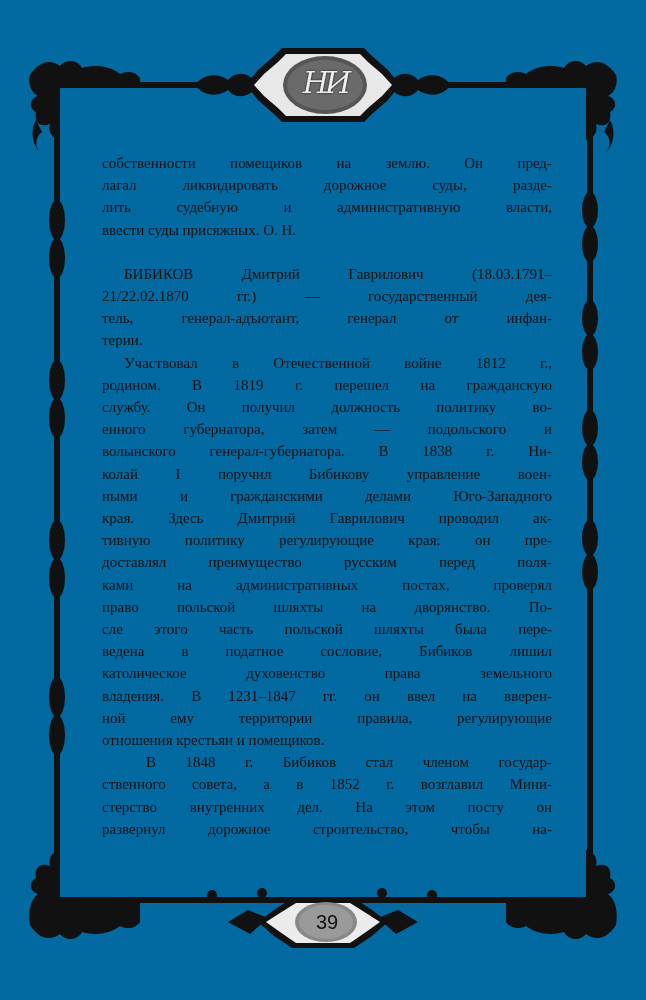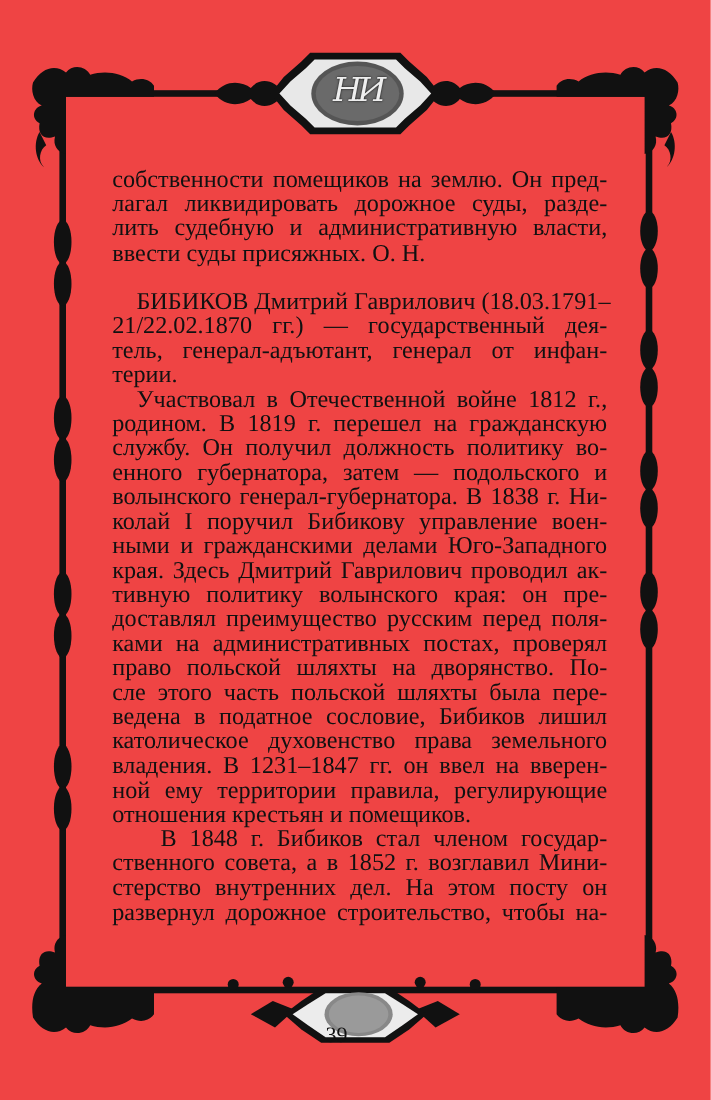--- a/index.html
+++ b/index.html
@@ -1,43 +1,43 @@
 <!DOCTYPE html>
 <html><head>
 <meta charset="utf-8">
 <style>
   html, body { margin: 0; padding: 0; background: #ffffff; }
   body { width: 646px; height: 1000px; position: relative; overflow: hidden; }
-  .page { position: absolute; left: 0; top: 0; width: 646px; height: 1000px; background: #ef4444; }
+  .page { position: absolute; left: 0; top: 0; width: 646px; height: 1000px; background: #0369a1; }
 
   
   .frame-line { position: absolute; background: #111; }
   .frame-top { left: 50px; top: 82px; width: 546px; height: 6px; }
   .frame-bottom { left: 50px; top: 897px; width: 546px; height: 6px; }
   .frame-left { left: 54px; top: 82px; width: 6px; height: 820px; }
   .frame-right { left: 587px; top: 82px; width: 6px; height: 820px; }
 
   .svg-layer { position: absolute; left: 0; top: 0; width: 646px; height: 1000px; pointer-events: none; }
 
   .monogram-text {
     position: absolute; left: 290px; top: 58px; width: 70px; height: 50px;
     text-align: center; font-family: "DejaVu Serif", serif; font-style: italic;
     font-size: 30px; color: #eee; line-height: 50px; letter-spacing: -4px;
     text-shadow: 0 0 2px #000;
   }
   .page-number {
-    position: absolute; left: 296px; top: 924px; width: 62px; height: 34px;
-    text-align: left; font-family: Liberation Serif, serif; font-size: 20px;
+    position: absolute; left: 296px; top: 905px; width: 62px; height: 34px;
+    text-align: center; font-family: Liberation Sans, sans-serif; font-size: 20px;
     color: #111; line-height: 34px;
   }
 
   
   .text-body {
     position: absolute; left: 102px; top: 152px; width: 450px;
-    font-family: "Liberation Serif", serif; font-size: 22px; line-height: 22.2px;
+    font-family: "Liberation Serif", serif; font-size: 15px; line-height: 22.2px;
     color: #111; text-align: justify;
   }
   .para { margin: 0; }
   .para .line { display: block; text-align: justify; text-align-last: justify; white-space: nowrap; }
   .para .line.last { text-align-last: left; }
   .indent { padding-left: 22px; }
   .indent2 { padding-left: 44px; }
   .gap { height: 22px; }
   .sig { }
 </style>
@@ -140,21 +140,21 @@
       <span class="line last">терии.</span>
 
       <span class="line indent">Участвовал в Отечественной войне 1812 г.,</span>
       <span class="line">родином. В 1819 г. перешел на гражданскую</span>
       <span class="line">службу. Он получил должность политику во-</span>
       <span class="line">енного губернатора, затем — подольского и</span>
       <span class="line">волынского генерал-губернатора. В 1838 г. Ни-</span>
       <span class="line">колай I поручил Бибикову управление воен-</span>
       <span class="line">ными и гражданскими делами Юго-Западного</span>
       <span class="line">края. Здесь Дмитрий Гаврилович проводил ак-</span>
-      <span class="line">тивную политику волынского края: он пре-</span>
+      <span class="line">тивную политику регулирующие края: он пре-</span>
       <span class="line">доставлял преимущество русским перед поля-</span>
       <span class="line">ками на административных постах, проверял</span>
       <span class="line">право польской шляхты на дворянство. По-</span>
       <span class="line">сле этого часть польской шляхты была пере-</span>
       <span class="line">ведена в податное сословие, Бибиков лишил</span>
       <span class="line">католическое духовенство права земельного</span>
       <span class="line">владения. В 1231–1847 гг. он ввел на вверен-</span>
       <span class="line">ной ему территории правила, регулирующие</span>
       <span class="line last">отношения крестьян и помещиков.</span>
 

